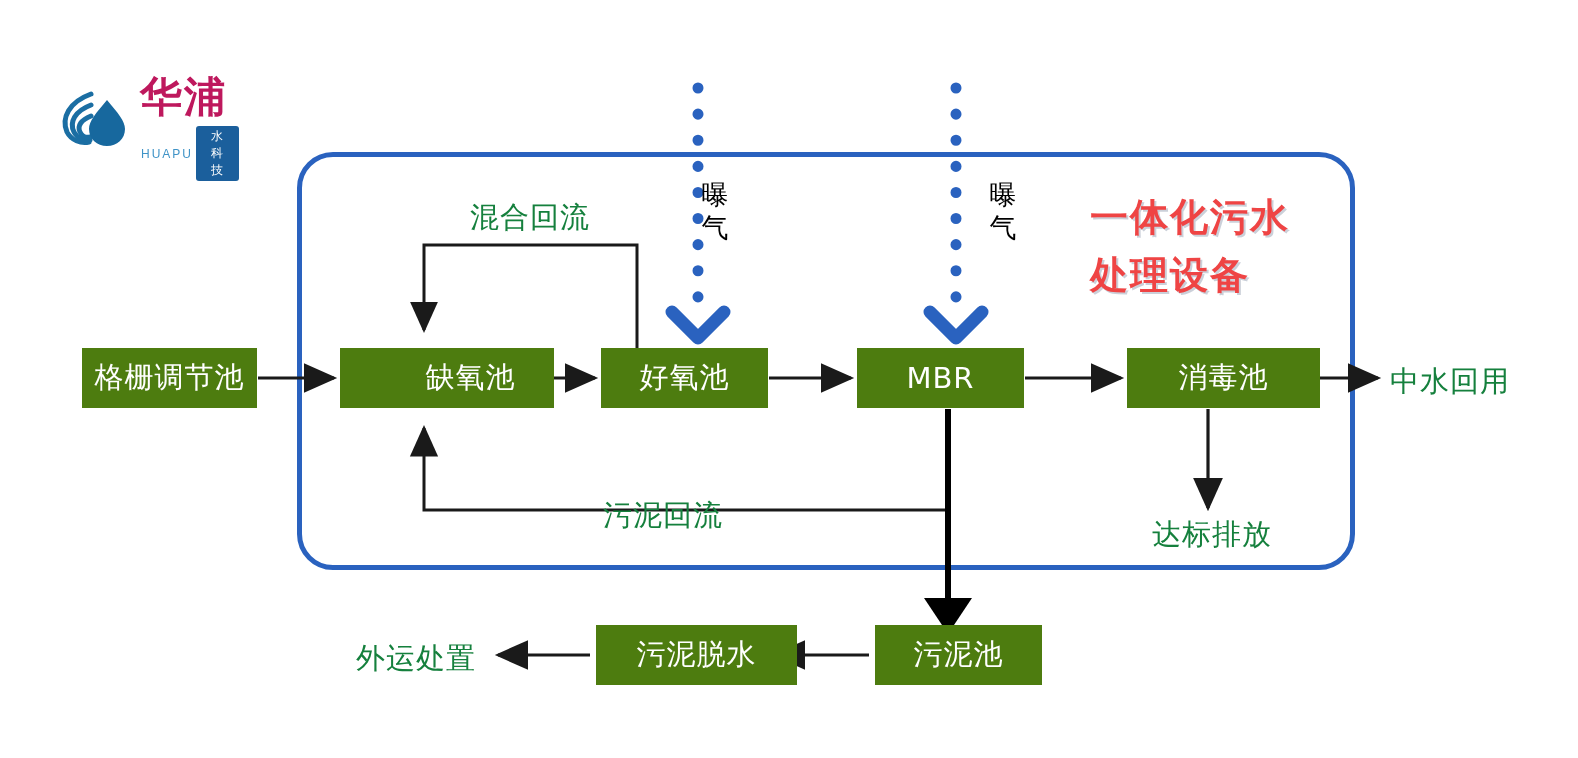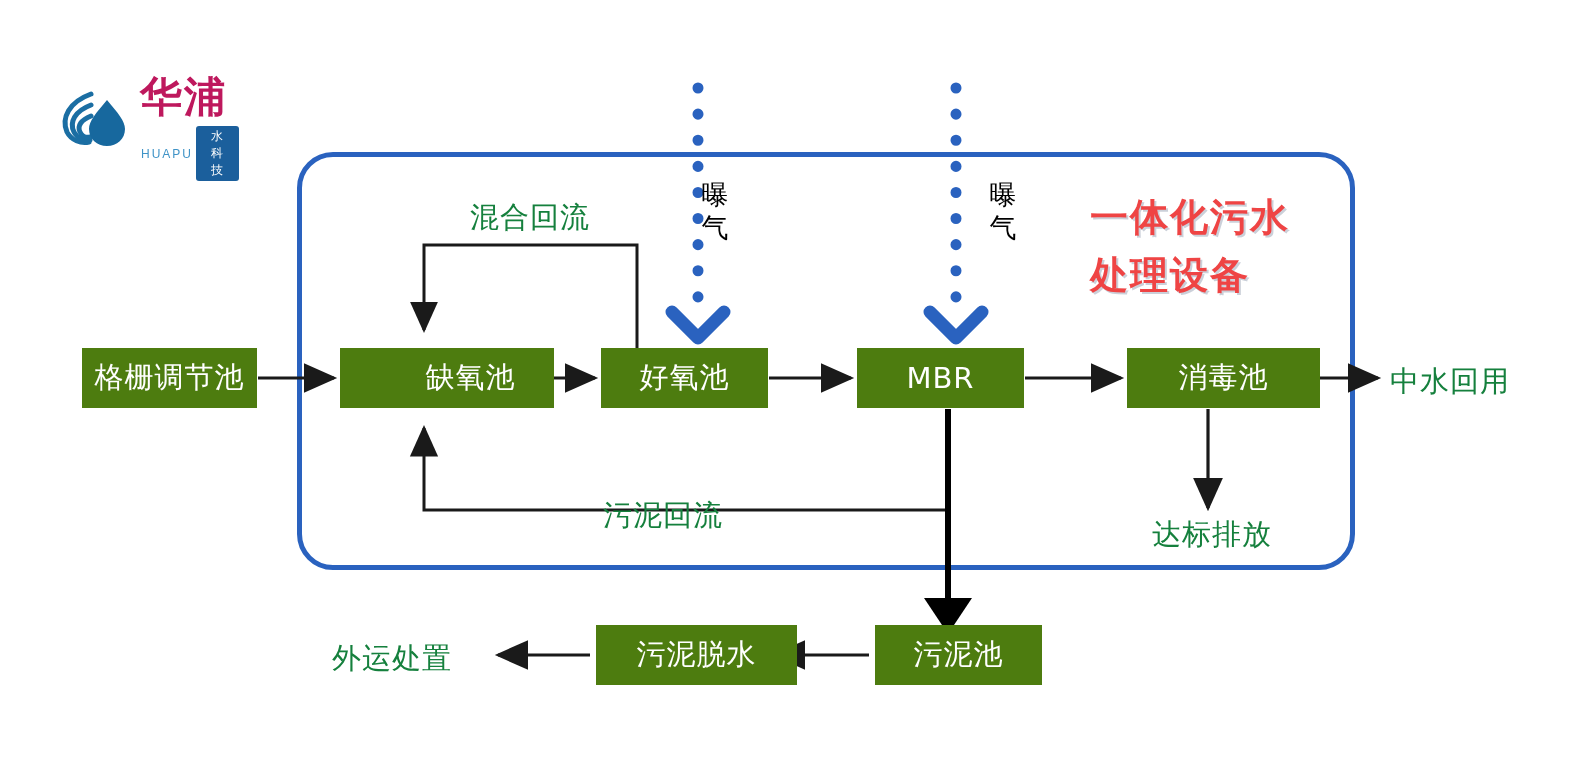--- a/index.html
+++ b/index.html
@@ -62,21 +62,21 @@
   #box-dewater{left:596px;top:625px;width:201px;}
 
   
   .tlabel{
     position:absolute;
     font-family:"DejaVu Sans","Liberation Sans",sans-serif;
     font-size:29px;color:#15803d;white-space:nowrap;letter-spacing:1px;
   }
   #lbl-reuse{left:1390px;top:362px;}
   #lbl-discharge{left:1152px;top:515px;}
-  #lbl-haul{left:332px;top:639px;}
+  #lbl-haul{left:356px;top:639px;}
   #lbl-mixreturn{left:470px;top:198px;}
   #lbl-sludgereturn{left:603px;top:496px;}
 
   .vlabel{
     position:absolute;
     font-family:"DejaVu Sans","Liberation Sans",sans-serif;
     font-size:27px;color:#000000;line-height:33px;
     width:30px;text-align:center;
   }
   #lbl-aer1{left:700px;top:178px;}

